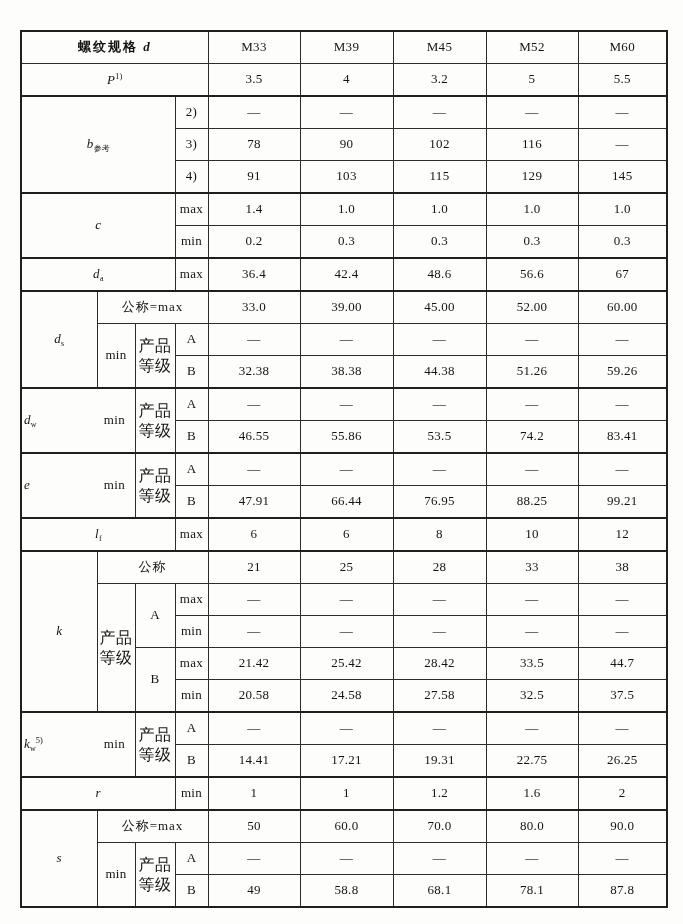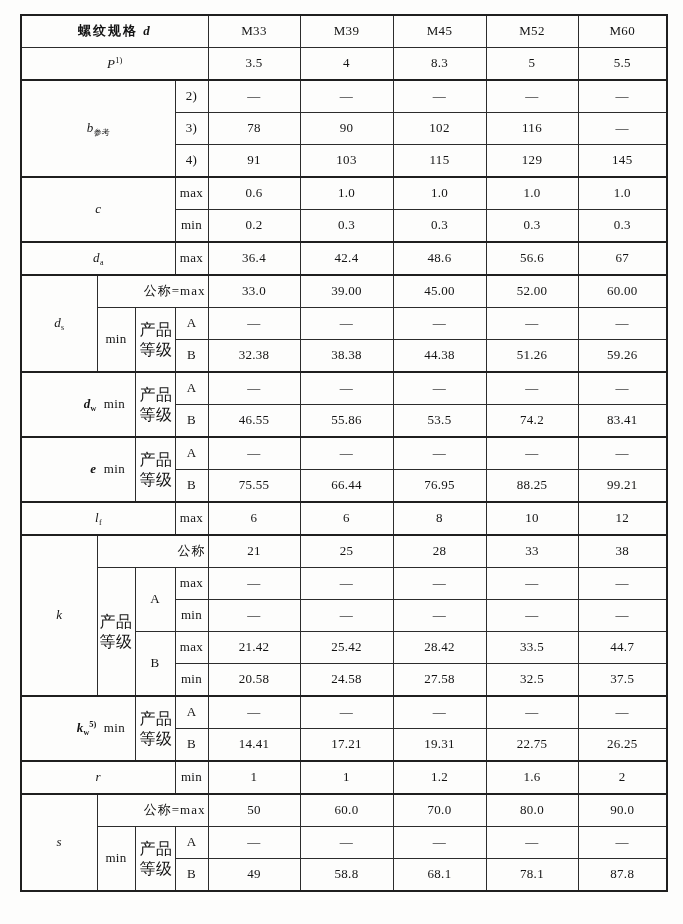--- a/index.html
+++ b/index.html
@@ -3,39 +3,39 @@
 <meta charset="utf-8">
 <style>
   html,body{margin:0;padding:0;}
   body{
     width:683px;height:924px;position:relative;
     background:#fdfdfc;color:#141414;
     font-family:"Liberation Serif","DejaVu Serif",serif;
   }
   .page{position:absolute;inset:0;}
   table.spec{
-    position:absolute;left:20px;top:14px;width:646px;
+    position:absolute;left:20px;top:30px;width:646px;
     border-collapse:collapse;table-layout:fixed;
     border:2px solid #1f1f1f;
   }
   td{
     border:1px solid #2c2c2c;
     text-align:center;vertical-align:middle;
     font-size:13px;height:31px;padding:0 2px;
     letter-spacing:.3px;line-height:1.25;
     overflow:hidden;
   }
   tr.sec td{border-top:2px solid #1f1f1f;}
-  td.cn{letter-spacing:1px;text-align:right;}
+  td.cn{letter-spacing:1px;}
   td.hdr{font-weight:bold;letter-spacing:2px;}
   td i{font-style:italic;font-family:"Liberation Serif",serif;}
   td sub{font-size:8px;vertical-align:-3px;letter-spacing:0;margin-top:24px;}
   td sup{font-size:8.5px;vertical-align:5px;letter-spacing:0;}
   td .splitwrap{display:flex;width:100%;align-items:center;}
-  td .sl{flex:2;text-align:right;font-weight:bold;}
+  td .sl{flex:2;text-align:left;}
   td .sr{flex:1;text-align:center;}
   td.small{font-size:16px;letter-spacing:.5px;}
 </style>
 </head>
 <body>
 
 <div class="page">
   <table class="spec">
     <colgroup>
       <col style="width:76px">
@@ -54,21 +54,21 @@
           <td>M33</td>
           <td>M39</td>
           <td>M45</td>
           <td>M52</td>
           <td>M60</td>
         </tr>
         <tr>
           <td colspan="4"><i>P</i><sup>1)</sup></td>
           <td>3.5</td>
           <td>4</td>
-          <td>8.3</td>
+          <td>3.2</td>
           <td>5</td>
           <td>5.5</td>
         </tr>
         <tr class="sec">
           <td colspan="3" rowspan="3"><i>b</i><sub>参考</sub></td>
           <td>2)</td>
           <td>—</td>
           <td>—</td>
           <td>—</td>
           <td>—</td>
@@ -86,21 +86,21 @@
           <td>4)</td>
           <td>91</td>
           <td>103</td>
           <td>115</td>
           <td>129</td>
           <td>145</td>
         </tr>
         <tr class="sec">
           <td colspan="3" rowspan="2"><i>c</i></td>
           <td>max</td>
-          <td>0.6</td>
+          <td>1.4</td>
           <td>1.0</td>
           <td>1.0</td>
           <td>1.0</td>
           <td>1.0</td>
         </tr>
         <tr>
           <td>min</td>
           <td>0.2</td>
           <td>0.3</td>
           <td>0.3</td>
@@ -176,21 +176,21 @@
           <td rowspan="2" class="cn small">产品<br>等级</td>
           <td>A</td>
           <td>—</td>
           <td>—</td>
           <td>—</td>
           <td>—</td>
           <td>—</td>
         </tr>
         <tr>
           <td>B</td>
-          <td>75.55</td>
+          <td>47.91</td>
           <td>66.44</td>
           <td>76.95</td>
           <td>88.25</td>
           <td>99.21</td>
         </tr>
         <tr class="sec">
           <td colspan="3"><i>l</i><sub>f</sub></td>
           <td>max</td>
           <td>6</td>
           <td>6</td>

